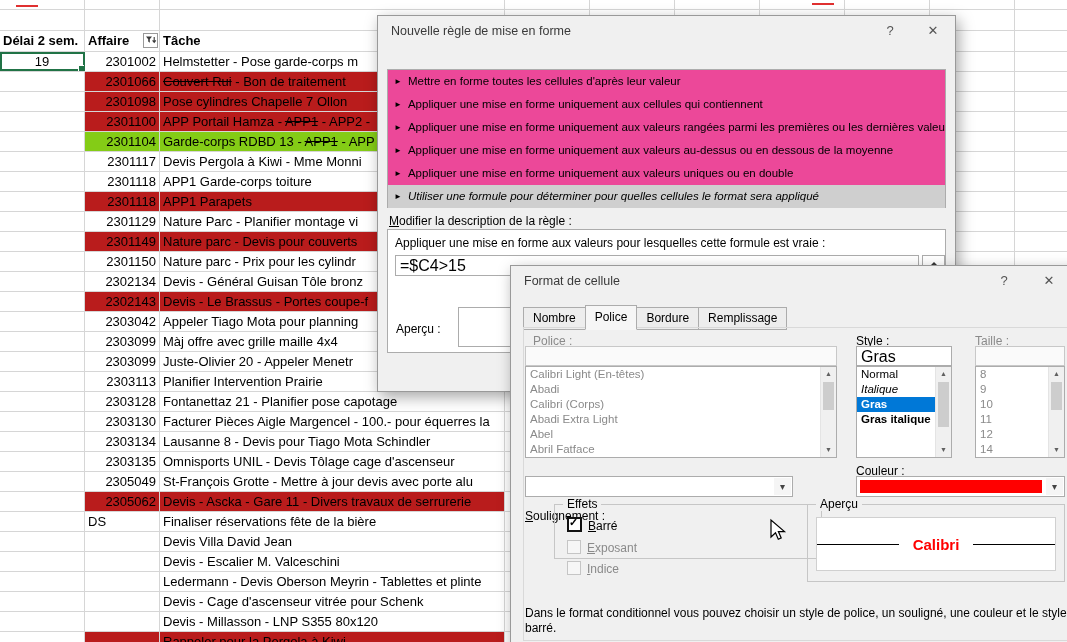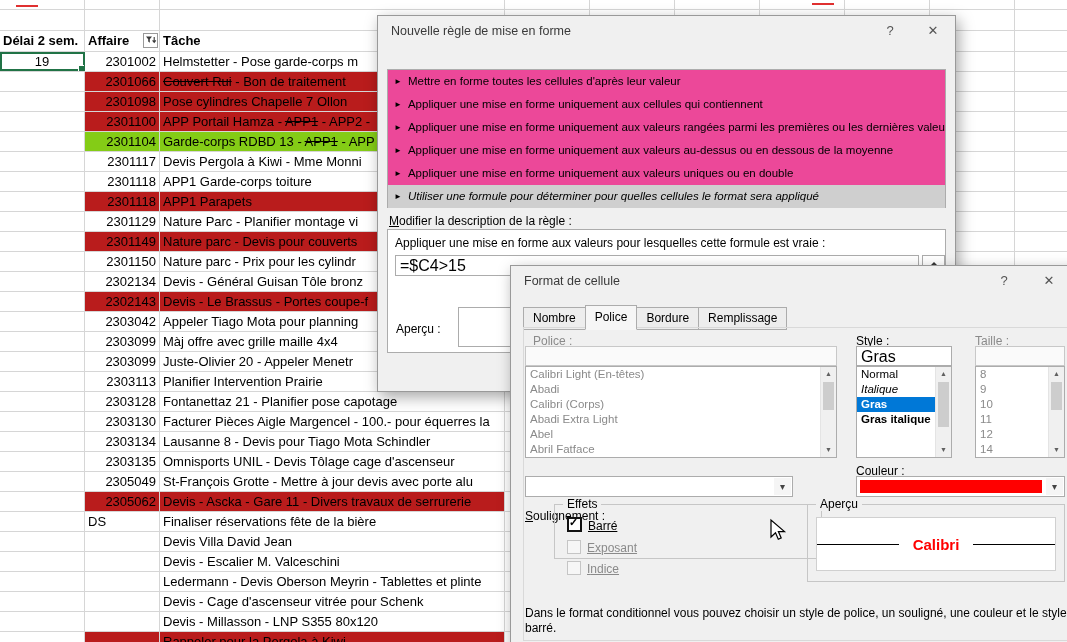--- a/index.html
+++ b/index.html
@@ -58,21 +58,21 @@
         text-align:center;font-size:10px;color:#444;line-height:17px;}
   .color-swatch{position:absolute;left:3px;top:3px;bottom:3px;right:22px;}
   .groupbox{position:absolute;border:1px solid #C6C6C6;box-sizing:border-box;}
   .groupbox>.gb-label{position:absolute;top:-8px;left:8px;background:#F0F0F0;padding:0 4px;font-size:12px;}
   .cb{display:inline-block;width:12px;height:12px;border:1px solid #8A8A8A;background:#fff;
       vertical-align:-2px;position:relative;box-sizing:content-box;}
   .cb.checked{border:2px solid #111;width:11px;height:11px;}
   .cb.checked::after{content:"\2713";position:absolute;left:0px;top:-3px;font-size:11px;font-weight:bold;color:#000;}
   .cb.disabled{border-color:#C5C5C5;background:#F6F6F6;}
   .fx-row{position:absolute;left:12px;white-space:nowrap;}
-  .fx-label{margin-left:6px;font-size:12px;text-decoration:underline;}
+  .fx-label{margin-left:6px;font-size:12px;}
 
   
   #rule-dialog{left:377px;top:15px;width:577px;height:375px;z-index:10;}
   .rule-list{position:absolute;left:9px;top:53px;width:559px;height:139px;background:#ec4899;border:1px solid #ACACAC;box-sizing:border-box;}
   .rule-item{height:23px;line-height:23px;padding-left:6px;font-size:11.5px;white-space:nowrap;overflow:hidden;}
   .rule-item::before{content:"\25BA";font-size:8px;margin-right:6px;vertical-align:1px;}
   .rule-item.sel{background:#CFCFCF;font-style:italic;}
   .desc-panel{position:absolute;left:9px;top:213px;width:559px;height:124px;background:#fff;border:1px solid #ACACAC;box-sizing:border-box;}
   .collapse-btn{position:absolute;left:534px;top:25px;width:23px;height:21px;background:#fff;
         border:1px solid #ACACAC;box-sizing:border-box;text-align:center;}

